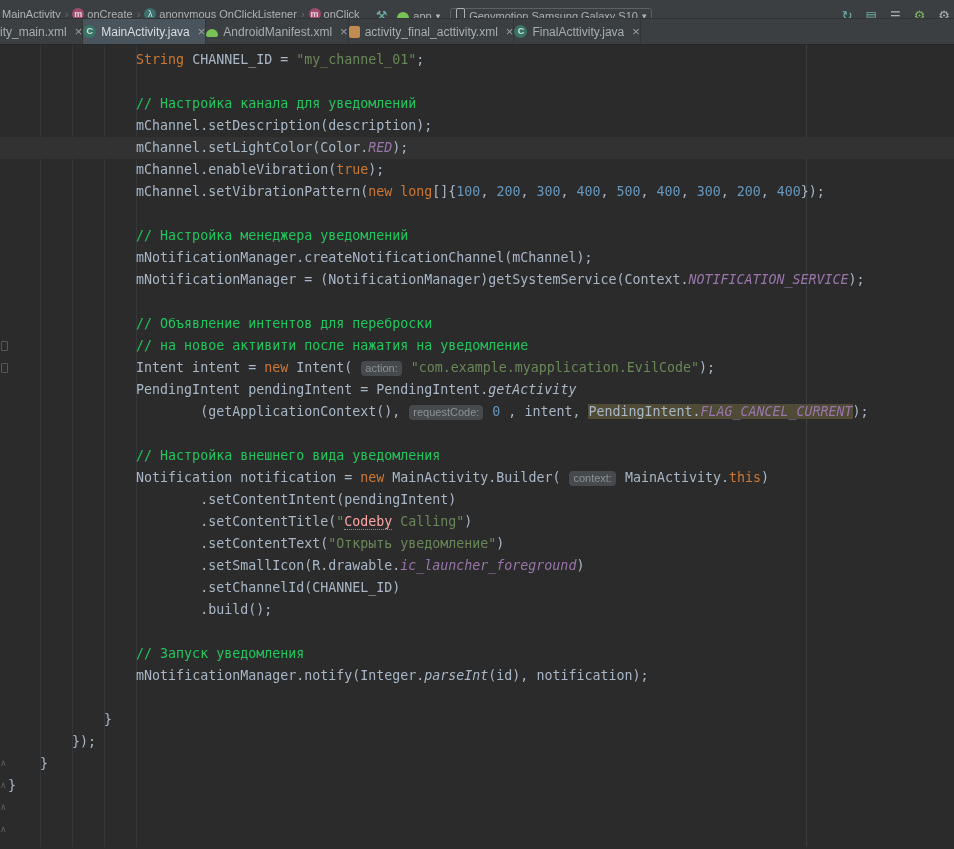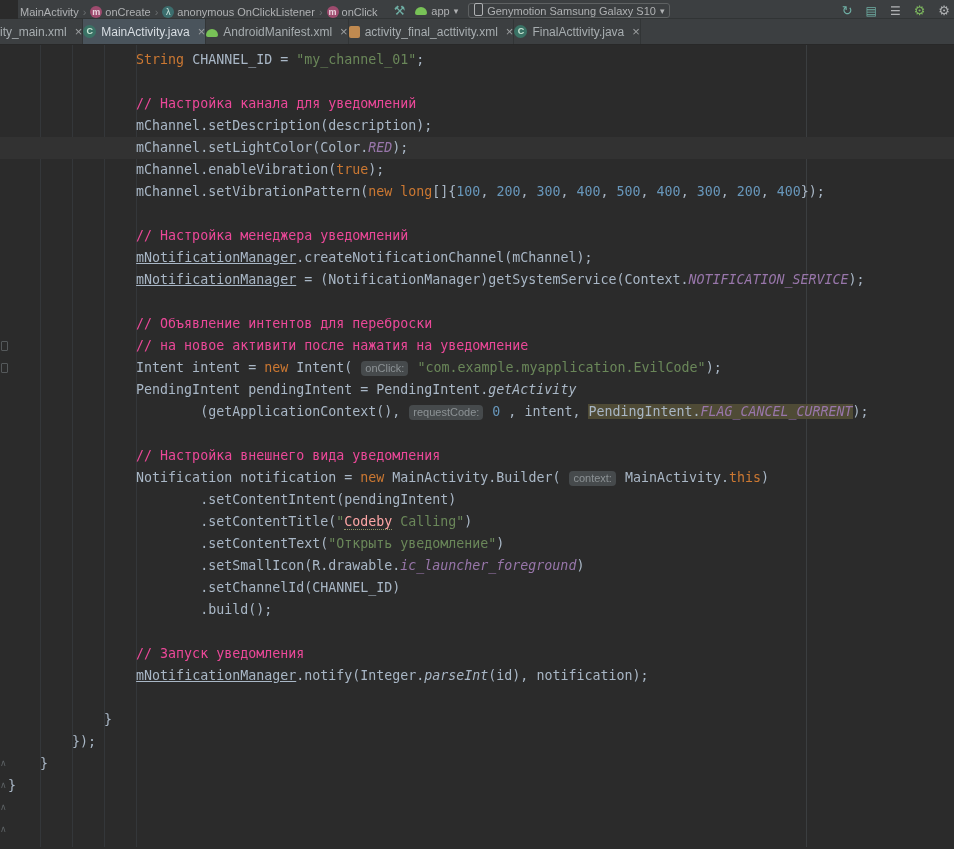--- a/index.html
+++ b/index.html
@@ -1,21 +1,21 @@
 <!DOCTYPE html>
 <html><head>
 <meta charset="utf-8">
 <style>
   html,body{margin:0;padding:0;background:#2B2B2B;width:954px;height:849px;overflow:hidden;}
   *{box-sizing:border-box;}
   .app{width:954px;height:849px;font-family:"Liberation Sans",sans-serif;}
 
   
-  .toolbar{height:19px;background:#3C3F41;border-bottom:1px solid #313435;display:flex;align-items:flex-end;
-           padding:0 2px;font-size:11px;color:#AFB1B3;white-space:nowrap;overflow:hidden;margin-left:18px;}
+  .toolbar{height:19px;background:#3C3F41;border-bottom:1px solid #313435;display:flex;align-items:flex-start;
+           padding:8px 2px;font-size:11px;color:#AFB1B3;white-space:nowrap;overflow:hidden;}
   .breadcrumbs{display:flex;align-items:center;gap:3px;}
   .crumb{display:flex;align-items:center;gap:3px;cursor:pointer;}
   .chev{color:#6A6E70;font-size:11px;padding:0 1px;}
   .toolbar-actions{display:flex;align-items:center;gap:10px;margin-left:16px;flex:1;}
   .run-config,.device-select{display:flex;align-items:center;gap:4px;cursor:pointer;}
   .device-select{border:1px solid #5E6162;border-radius:3px;padding:0 5px;height:15px;}
   .dd-arrow{color:#AFB1B3;font-size:9px;}
   .right-icons{display:flex;align-items:center;gap:13px;margin-left:auto;padding-right:2px;}
 
   
@@ -45,24 +45,24 @@
   .guide{position:absolute;top:0;bottom:0;width:1px;background:#34373A;z-index:0;}
   .margin-guide{position:absolute;top:0;bottom:0;width:1px;background:#3B3E40;z-index:0;}
   .code{position:relative;z-index:1;font-family:"DejaVu Sans Mono",monospace;font-size:13.3px;line-height:22px;
         padding:4px 0 0 8px;}
   .cl{height:22px;white-space:pre;margin-left:-8px;padding-left:8px;}
   .cl.hl-line{background:#323232;}
   .sp{color:#A9B7C6;}
   .sk{color:#CC7832;}
   .ss{color:#6A8759;}
   .ssu{color:#fca5a5;border-bottom:1px dotted #8F9167;}
-  .sc{color:#ec4899;}
+  .sc{color:#22c55e;}
   .sn{color:#6897BB;}
   .sf{color:#9876AA;font-style:italic;}
-  .suf{color:#A9B7C6;text-decoration:underline;}
+  .suf{color:#A9B7C6;}
   .ssm{color:#A9B7C6;font-style:italic;}
   .shl{background:#4F4B36;}
   .shint{display:inline-block;background:#464A4C;color:#8C9295;border-radius:4px;padding:0 4px;
          font-family:"Liberation Sans",sans-serif;font-size:11px;line-height:15px;vertical-align:baseline;margin:0 1px;}
   .gutter-marker{position:absolute;left:1px;width:7px;height:10px;border:1px solid #55595B;border-radius:1px;z-index:2;cursor:pointer;}
   .fold-marker{position:absolute;left:0;color:#5D6265;font-size:9px;z-index:2;font-family:"DejaVu Sans",sans-serif;cursor:pointer;}
 </style>
 </head>
 <body>
 
@@ -152,21 +152,21 @@
         <div class="cl hl-line"><span class="sp">                mChannel.setLightColor(Color.</span><span class="sf">RED</span><span class="sp">);</span></div>
         <div class="cl"><span class="sp">                mChannel.enableVibration(</span><span class="sk">true</span><span class="sp">);</span></div>
         <div class="cl"><span class="sp">                mChannel.setVibrationPattern(</span><span class="sk">new</span><span class="sp"> </span><span class="sk">long</span><span class="sp">[]{</span><span class="sn">100</span><span class="sp">, </span><span class="sn">200</span><span class="sp">, </span><span class="sn">300</span><span class="sp">, </span><span class="sn">400</span><span class="sp">, </span><span class="sn">500</span><span class="sp">, </span><span class="sn">400</span><span class="sp">, </span><span class="sn">300</span><span class="sp">, </span><span class="sn">200</span><span class="sp">, </span><span class="sn">400</span><span class="sp">});</span></div>
         <div class="cl"></div>
         <div class="cl"><span class="sc">                // Настройка менеджера уведомлений</span></div>
         <div class="cl"><span class="sp">                </span><span class="suf">mNotificationManager</span><span class="sp">.createNotificationChannel(mChannel);</span></div>
         <div class="cl"><span class="sp">                </span><span class="suf">mNotificationManager</span><span class="sp"> = (NotificationManager)getSystemService(Context.</span><span class="sf">NOTIFICATION_SERVICE</span><span class="sp">);</span></div>
         <div class="cl"></div>
         <div class="cl"><span class="sc">                // Объявление интентов для переброски</span></div>
         <div class="cl"><span class="sc">                // на новое активити после нажатия на уведомление</span></div>
-        <div class="cl"><span class="sp">                Intent intent = </span><span class="sk">new</span><span class="sp"> Intent( </span><span class="shint">onClick:</span><span class="sp"> </span><span class="ss">"com.example.myapplication.EvilCode"</span><span class="sp">);</span></div>
+        <div class="cl"><span class="sp">                Intent intent = </span><span class="sk">new</span><span class="sp"> Intent( </span><span class="shint">action:</span><span class="sp"> </span><span class="ss">"com.example.myapplication.EvilCode"</span><span class="sp">);</span></div>
         <div class="cl"><span class="sp">                PendingIntent pendingIntent = PendingIntent.</span><span class="ssm">getActivity</span></div>
         <div class="cl"><span class="sp">                        (getApplicationContext(), </span><span class="shint">requestCode:</span><span class="sp"> </span><span class="sn">0</span><span class="sp"> , intent, </span><span class="sp shl">PendingIntent.</span><span class="sf shl">FLAG_CANCEL_CURRENT</span><span class="sp">);</span></div>
         <div class="cl"></div>
         <div class="cl"><span class="sc">                // Настройка внешнего вида уведомления</span></div>
         <div class="cl"><span class="sp">                Notification notification = </span><span class="sk">new</span><span class="sp"> MainActivity.Builder( </span><span class="shint">context:</span><span class="sp"> MainActivity.</span><span class="sk">this</span><span class="sp">)</span></div>
         <div class="cl"><span class="sp">                        .setContentIntent(pendingIntent)</span></div>
         <div class="cl"><span class="sp">                        .setContentTitle(</span><span class="ss">"</span><span class="ssu">Codeby</span><span class="ss"> Calling"</span><span class="sp">)</span></div>
         <div class="cl"><span class="sp">                        .setContentText(</span><span class="ss">"Открыть уведомление"</span><span class="sp">)</span></div>
         <div class="cl"><span class="sp">                        .setSmallIcon(R.drawable.</span><span class="sf">ic_launcher_foreground</span><span class="sp">)</span></div>
         <div class="cl"><span class="sp">                        .setChannelId(CHANNEL_ID)</span></div>

